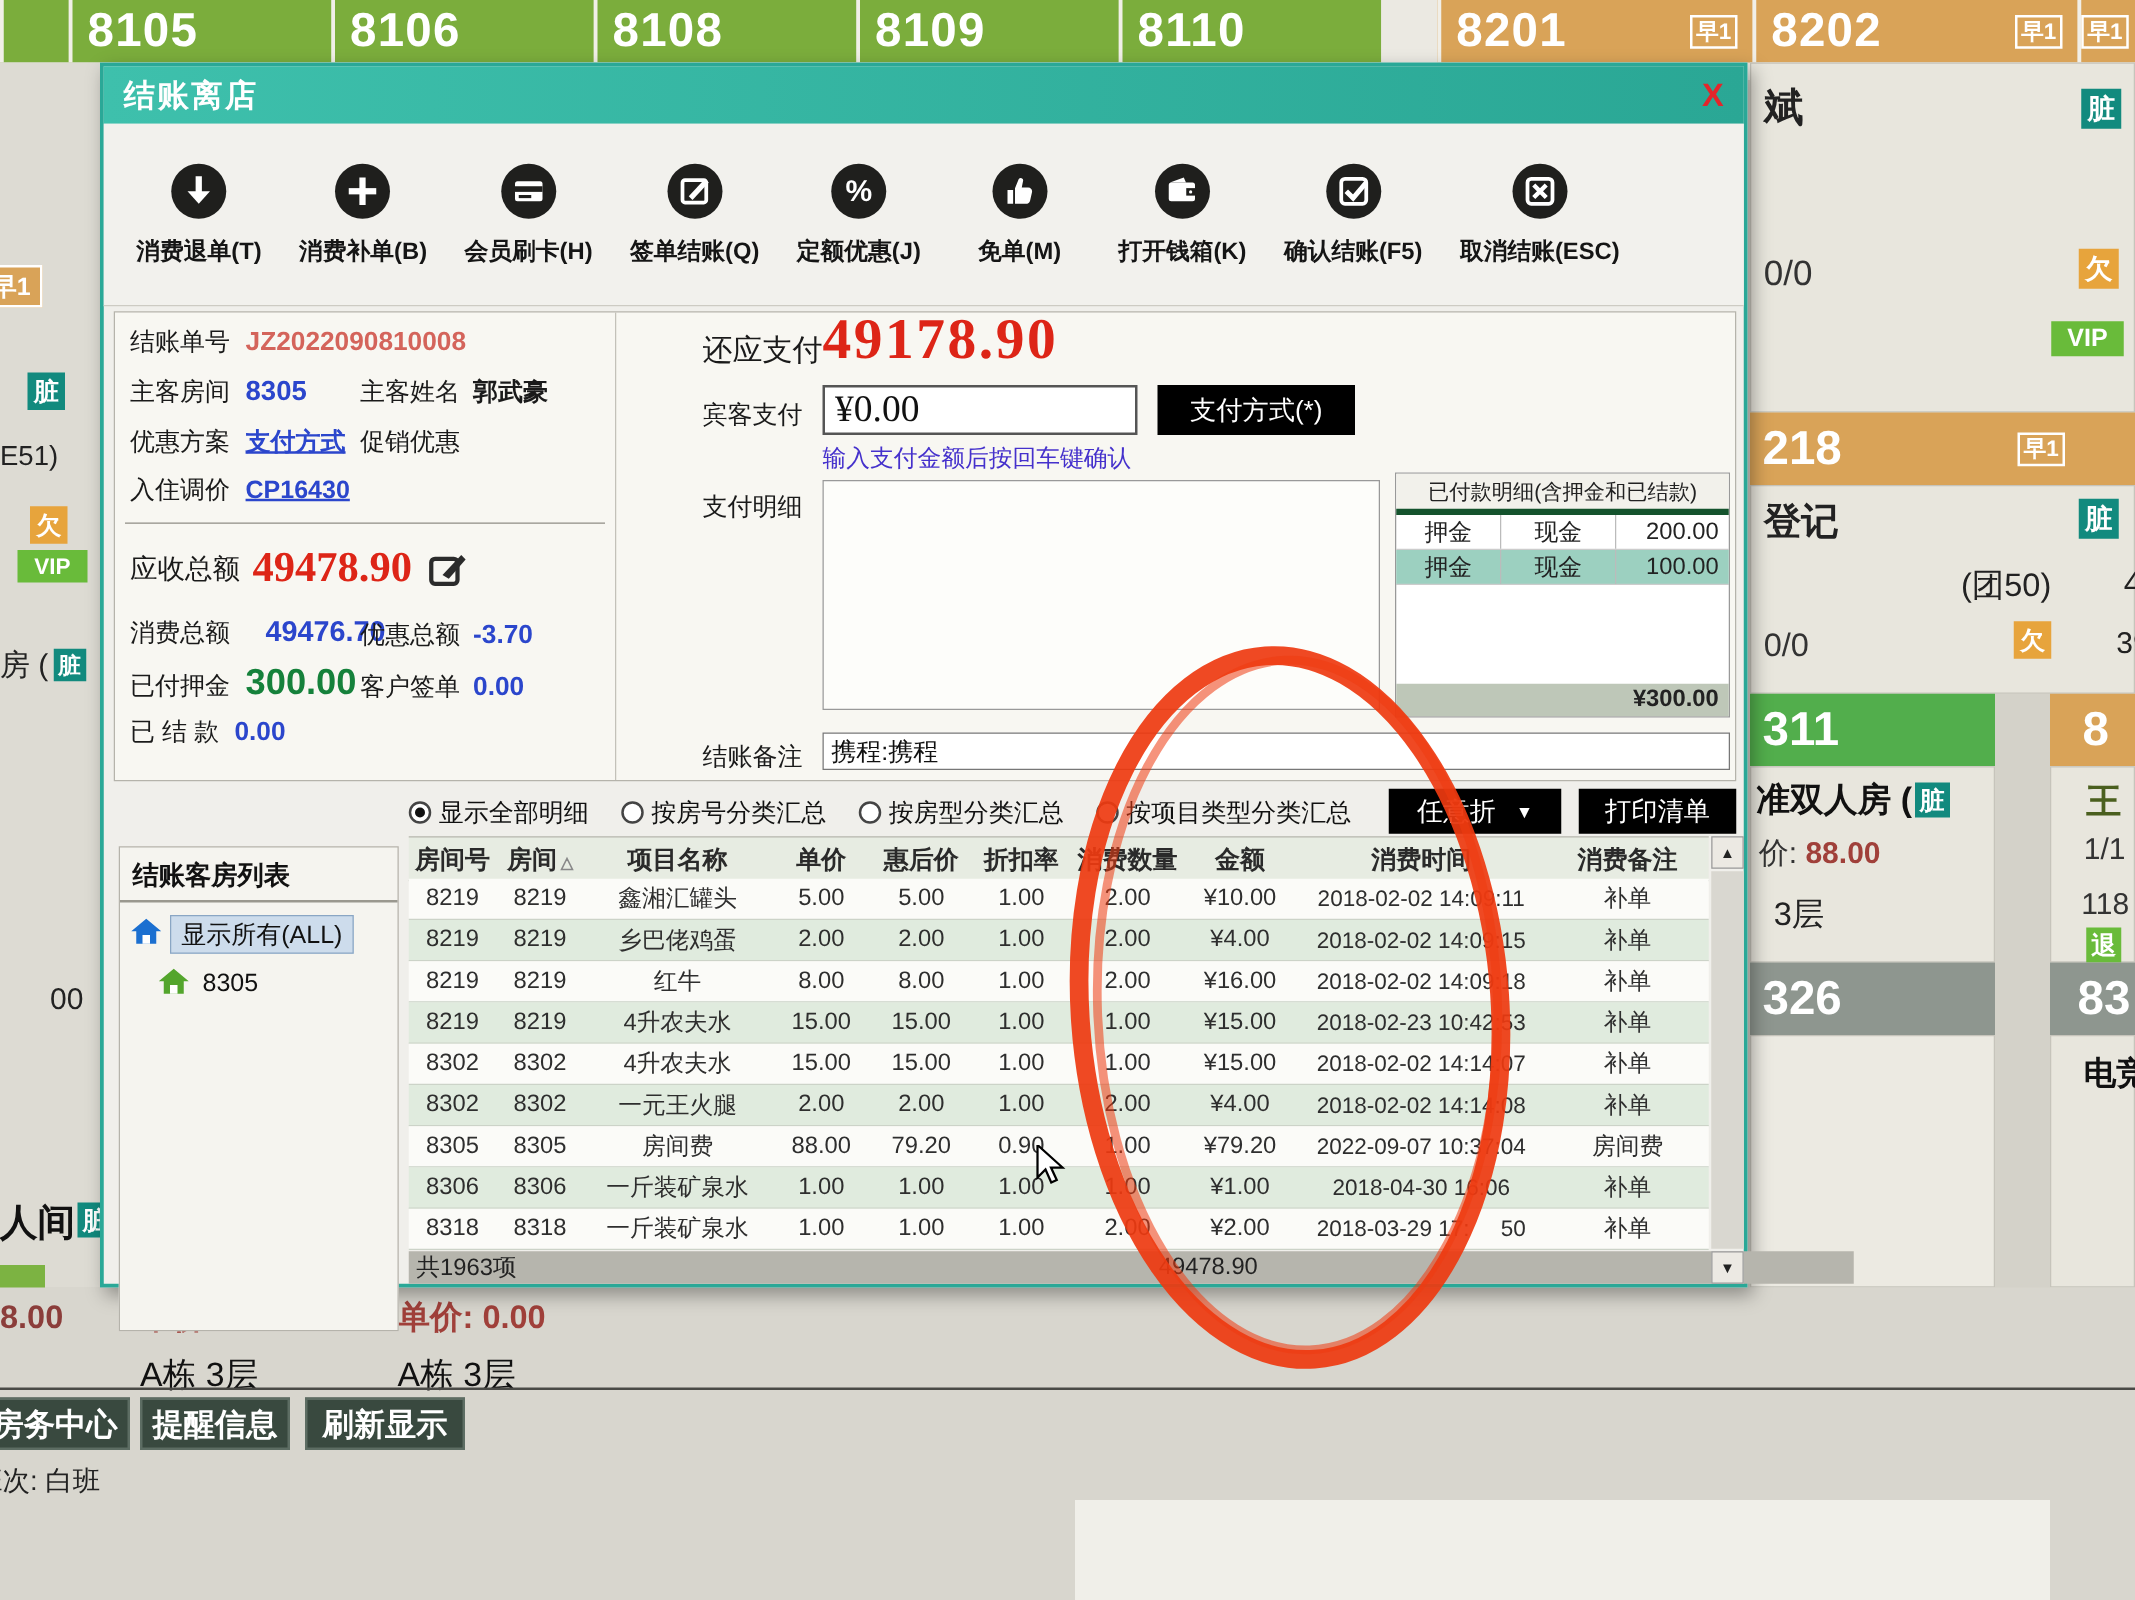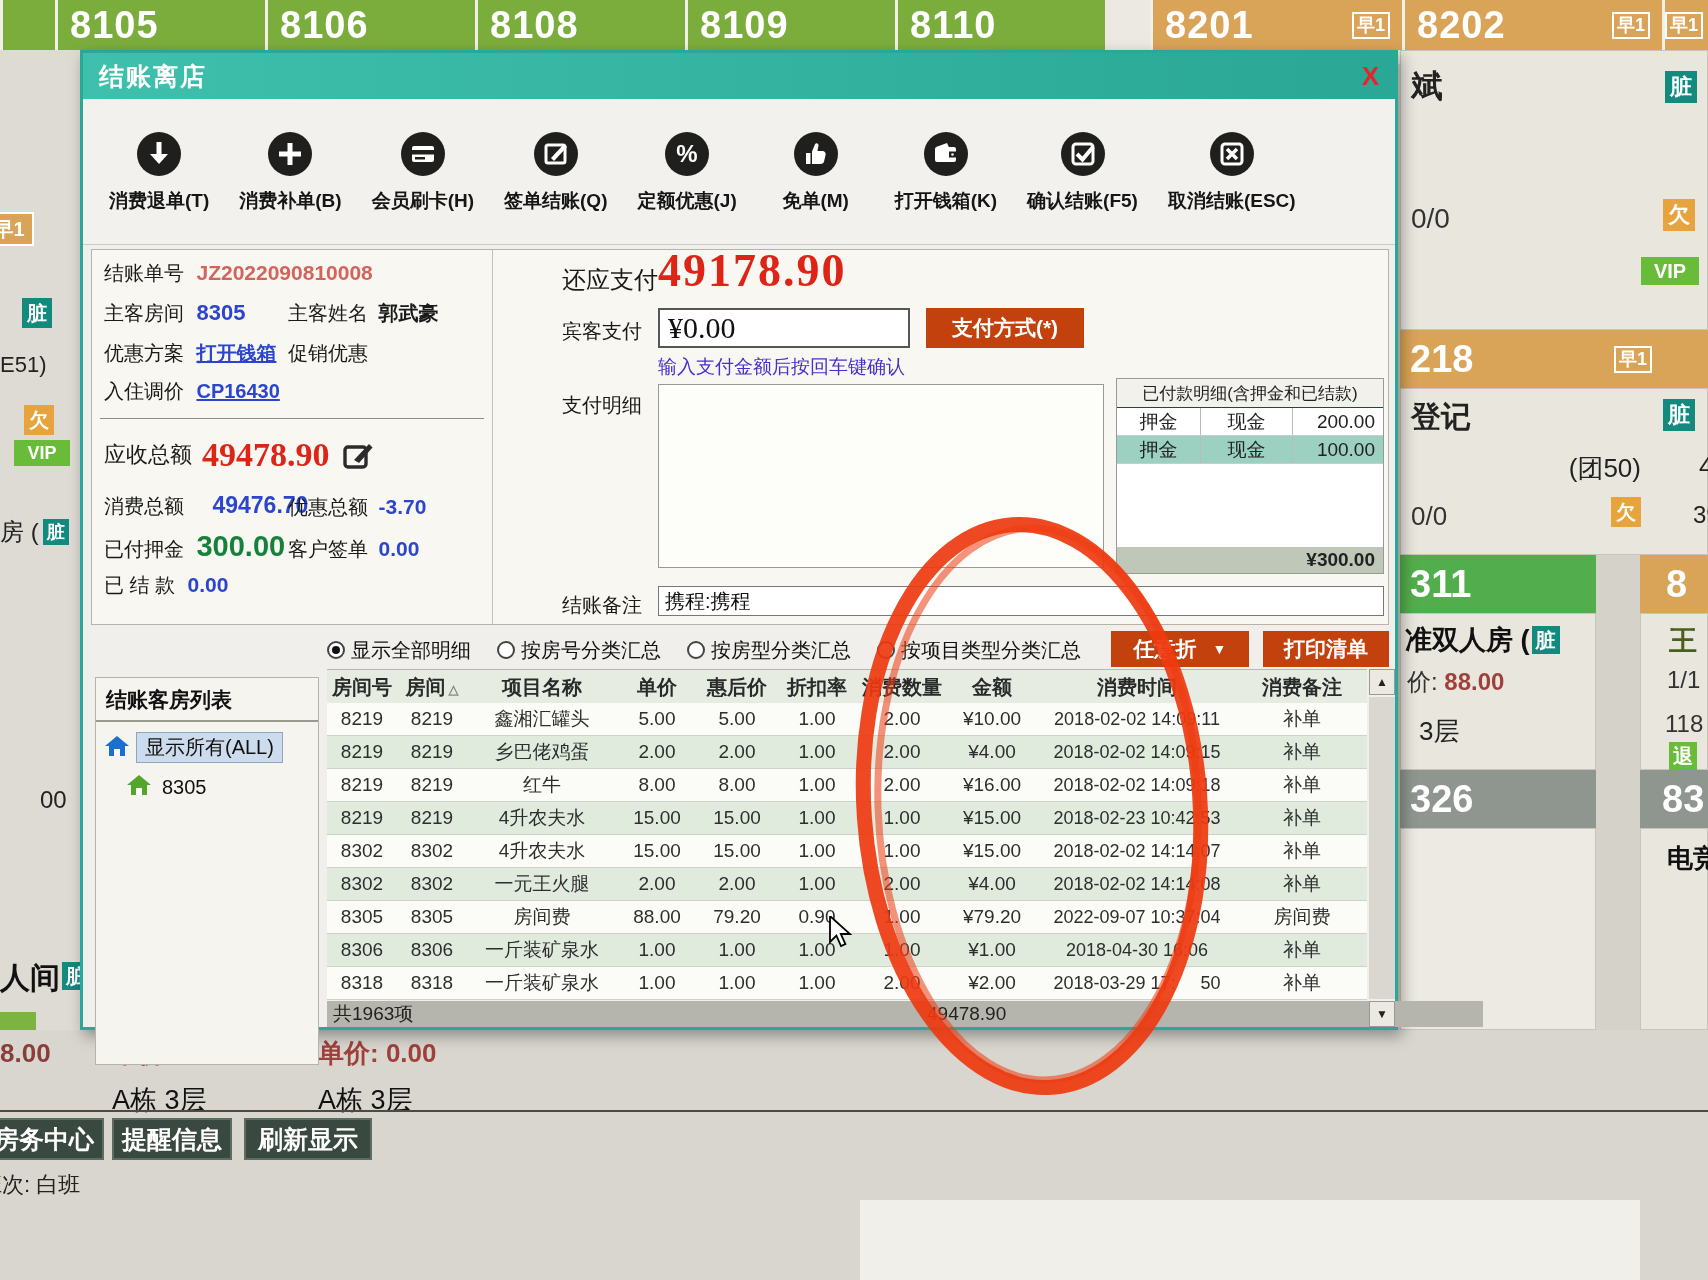--- a/index.html
+++ b/index.html
@@ -41,24 +41,24 @@
   .panel{position:absolute;left:8px;top:196px;width:1298px;height:376px;background:#f8f7f2;border:1px solid #b5b3ab;box-sizing:border-box;}
   .vdiv{position:absolute;left:400px;top:0;height:100%;border-left:1px solid #c3c1b9;}
   .lbl{font-size:20px;color:#1a1a1a;white-space:nowrap;}
   .blue{color:#2b46cc;font-weight:bold;}
   .link{color:#2b46cc;font-weight:bold;text-decoration:underline;}
   .redbig{font-family:"Liberation Serif",serif;color:#dd2517;font-weight:bold;}
   .greenval{color:#15813b;font-weight:bold;}
   .pinkval{color:#d4645b;font-weight:bold;}
 
   .payinput{position:absolute;background:#fff;border:2px solid #555;box-sizing:border-box;font-family:"Liberation Serif",serif;font-size:30px;color:#111;padding-left:8px;display:flex;align-items:center;}
-  .darkbtn{position:absolute;background:#c2410c;color:#fff;font-size:21px;font-weight:bold;display:flex;align-items:center;justify-content:center;box-sizing:border-box;}
+  .darkbtn{position:absolute;background:#000000;color:#fff;font-size:21px;font-weight:normal;display:flex;align-items:center;justify-content:center;box-sizing:border-box;}
   .bigbox{position:absolute;background:#fdfdfa;border:1px solid #999;box-sizing:border-box;}
   .paidbox{position:absolute;background:#fff;border:1px solid #999;box-sizing:border-box;display:flex;flex-direction:column;}
-  .paid-title{height:28px;background:#f2f1eb;font-size:17px;color:#222;display:flex;align-items:center;justify-content:center;border-bottom:1px solid #14532d;white-space:nowrap;}
+  .paid-title{height:28px;background:#f2f1eb;font-size:17px;color:#222;display:flex;align-items:center;justify-content:center;border-bottom:5px solid #14532d;white-space:nowrap;}
   .paid-row{height:27px;display:grid;grid-template-columns:84px 92px 90px;align-items:center;font-size:19px;color:#222;border-bottom:1px solid #ccc;}
   .paid-row div{text-align:center;border-right:1px solid #bbb;height:100%;display:flex;align-items:center;justify-content:center;}
   .paid-row div:last-child{justify-content:flex-end;padding-right:8px;border-right:none;}
   .paid-row.sel{background:#9cd0c0;}
   .paid-fill{flex:1;}
   .paid-total{height:26px;background:#bec7b8;display:flex;align-items:center;justify-content:flex-end;padding-right:8px;font-size:19px;font-weight:bold;color:#222;}
   .inputline{position:absolute;background:#fff;border:1px solid #777;box-sizing:border-box;font-size:20px;color:#111;display:flex;align-items:center;padding-left:6px;}
 
   .roomlist{position:absolute;left:12px;top:580px;width:224px;height:388px;background:#f5f4ef;border:1px solid #b5b3ab;box-sizing:border-box;margin-top:44px;}
   .rl-title{font-size:21px;font-weight:bold;color:#111;padding:8px 0 6px 10px;border-bottom:2px solid #9a988f;}
@@ -314,21 +314,21 @@
       <div class="t" style="left:12px;top:50px;">
         <span class="lbl">主客房间</span>
         <span class="blue" style="font-size:22px;margin-left:8px;">8305</span>
       </div>
       <div class="t" style="left:196px;top:50px;">
         <span class="lbl">主客姓名</span>
         <span class="lbl" style="font-weight:bold;margin-left:6px;">郭武豪</span>
       </div>
       <div class="t" style="left:12px;top:90px;">
         <span class="lbl">优惠方案</span>
-        <span class="link" style="font-size:20px;margin-left:8px;">打开钱箱</span>
+        <span class="link" style="font-size:20px;margin-left:8px;">支付方式</span>
       </div>
       <div class="t" style="left:196px;top:90px;">
         <span class="lbl">促销优惠</span>
       </div>
       <div class="t" style="left:12px;top:128px;">
         <span class="lbl">入住调价</span>
         <span class="link" style="font-size:20px;margin-left:8px;">CP16430</span>
       </div>
       <div style="position:absolute;left:8px;top:168px;width:384px;border-top:1px solid #8f8d85;"></div>
       <div class="t" style="left:12px;top:186px;display:flex;align-items:center;">

